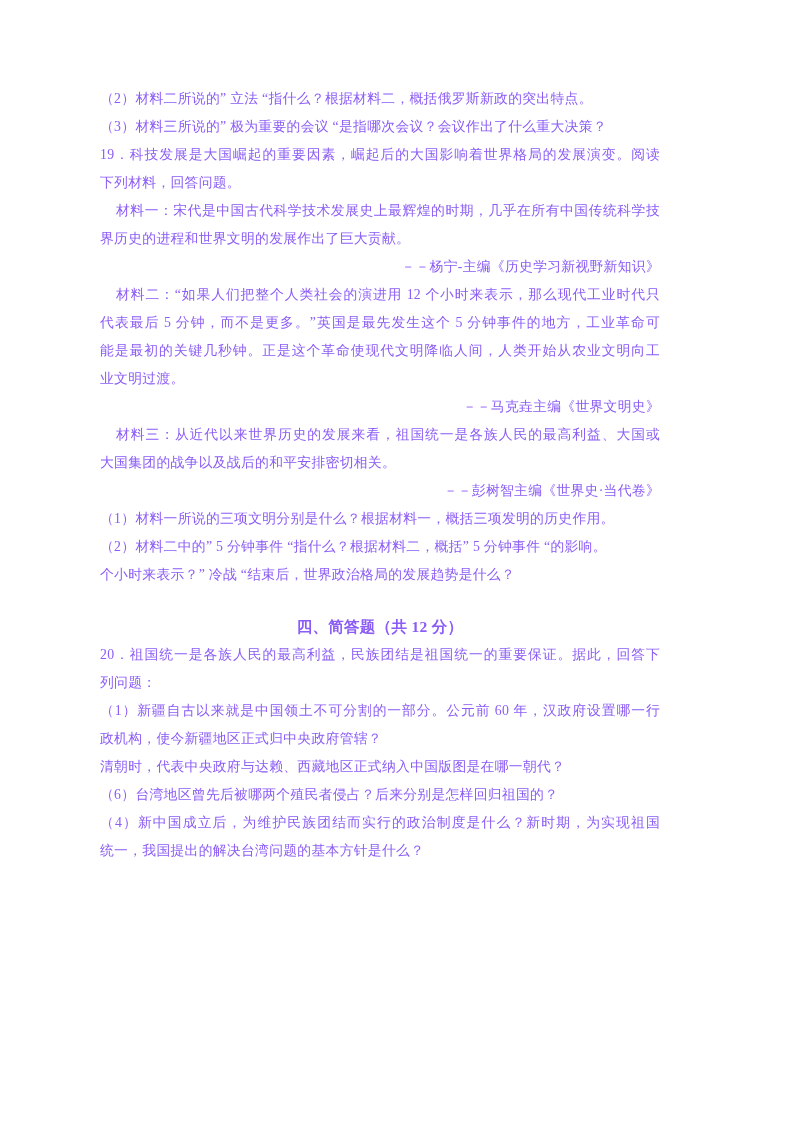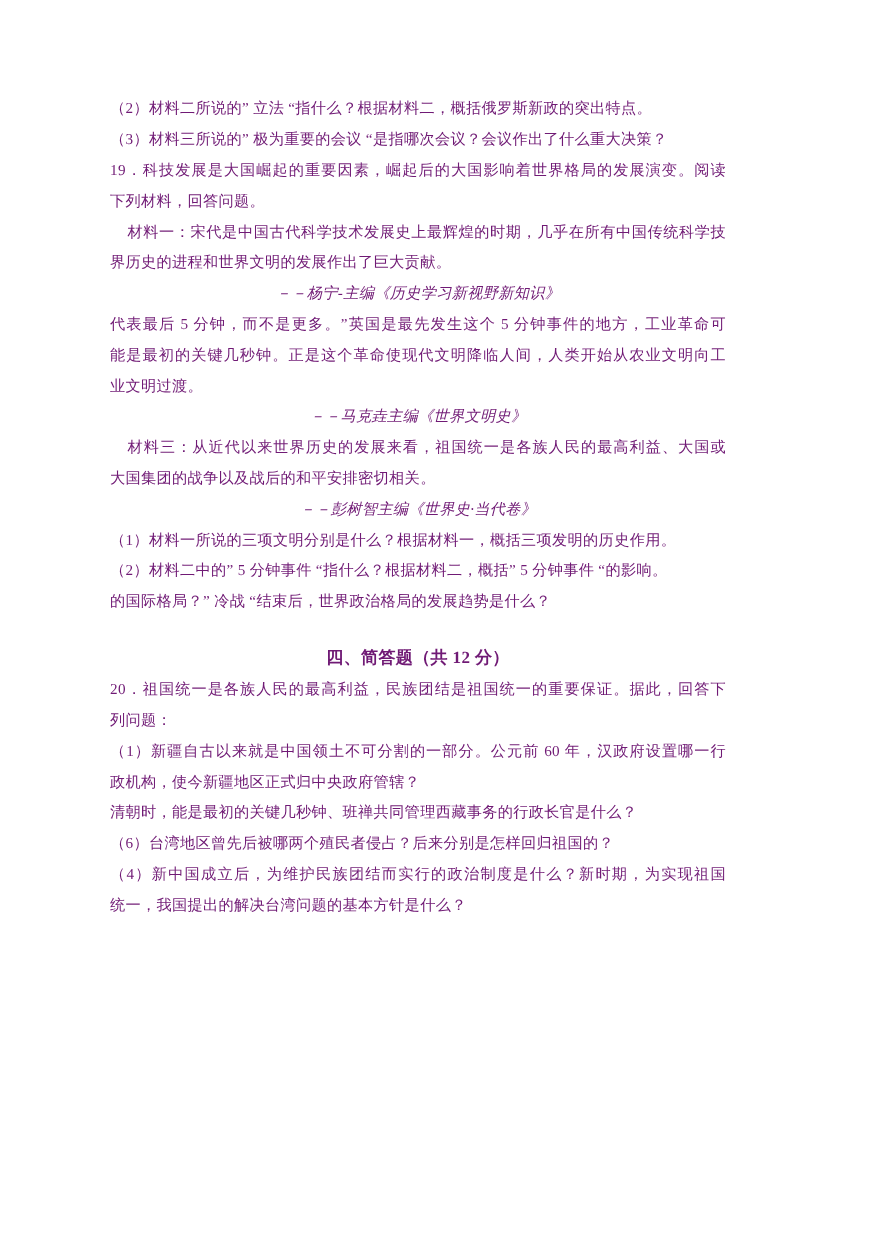--- a/index.html
+++ b/index.html
@@ -16,60 +16,61 @@
     position: absolute;
     left: 100px;
     top: 85px;
     width: 560px;
   }
   .line {
     height: 28px;
     line-height: 28px;
     font-size: 13.8px;
     letter-spacing: 0.3px;
-    color: #701a75;
+    color: #8b5cf6;
   }
   .plain { text-align: left; white-space: nowrap; }
   .fill { text-align: justify; text-align-last: justify; }
   .indent { text-indent: 16px; }
-  .attr { text-align: center; white-space: nowrap; font-style: italic; }
+  .attr { text-align: right; white-space: nowrap; }
   .heading {
     font-weight: bold;
     font-size: 15.5px;
     text-align: center;
     white-space: nowrap;
   }
   .spacer { height: 24px; }
 </style>
 </head>
 <body>
 
 <div class="page">
   <div class="content">
     <div class="line plain">（2）材料二所说的” 立法 “指什么？根据材料二，概括俄罗斯新政的突出特点。</div>
     <div class="line plain">（3）材料三所说的” 极为重要的会议 “是指哪次会议？会议作出了什么重大决策？</div>
     <div class="line fill">19．科技发展是大国崛起的重要因素，崛起后的大国影响着世界格局的发展演变。阅读</div>
     <div class="line plain">下列材料，回答问题。</div>
     <div class="line fill indent">材料一：宋代是中国古代科学技术发展史上最辉煌的时期，几乎在所有中国传统科学技</div>
     <div class="line plain">界历史的进程和世界文明的发展作出了巨大贡献。</div>
     <div class="line attr">－－杨宁-主编《历史学习新视野新知识》</div>
+    <div class="line fill indent">材料二：“如果人们把整个人类社会的演进用 12 个小时来表示，那么现代工业时代只</div>
     <div class="line fill">代表最后 5 分钟，而不是更多。”英国是最先发生这个 5 分钟事件的地方，工业革命可</div>
     <div class="line fill">能是最初的关键几秒钟。正是这个革命使现代文明降临人间，人类开始从农业文明向工</div>
     <div class="line plain">业文明过渡。</div>
     <div class="line attr">－－马克垚主编《世界文明史》</div>
     <div class="line fill indent">材料三：从近代以来世界历史的发展来看，祖国统一是各族人民的最高利益、大国或</div>
     <div class="line plain">大国集团的战争以及战后的和平安排密切相关。</div>
     <div class="line attr">－－彭树智主编《世界史·当代卷》</div>
     <div class="line plain">（1）材料一所说的三项文明分别是什么？根据材料一，概括三项发明的历史作用。</div>
     <div class="line plain">（2）材料二中的” 5 分钟事件 “指什么？根据材料二，概括” 5 分钟事件 “的影响。</div>
-    <div class="line plain">的国际格局？” 冷战 “结束后，世界政治格局的发展趋势是什么？</div>
+    <div class="line plain">个小时来表示？” 冷战 “结束后，世界政治格局的发展趋势是什么？</div>
     <div class="spacer"></div>
     <div class="line heading">四、简答题（共 12 分）</div>
     <div class="line fill">20．祖国统一是各族人民的最高利益，民族团结是祖国统一的重要保证。据此，回答下</div>
     <div class="line plain">列问题：</div>
     <div class="line fill">（1）新疆自古以来就是中国领土不可分割的一部分。公元前 60 年，汉政府设置哪一行</div>
     <div class="line plain">政机构，使今新疆地区正式归中央政府管辖？</div>
-    <div class="line plain">清朝时，能是最初的关键几秒钟、班禅共同管理西藏事务的行政长官是什么？</div>
+    <div class="line plain">清朝时，代表中央政府与达赖、西藏地区正式纳入中国版图是在哪一朝代？</div>
     <div class="line plain">（6）台湾地区曾先后被哪两个殖民者侵占？后来分别是怎样回归祖国的？</div>
     <div class="line fill">（4）新中国成立后，为维护民族团结而实行的政治制度是什么？新时期，为实现祖国</div>
     <div class="line plain">统一，我国提出的解决台湾问题的基本方针是什么？</div>
   </div>
 </div>
 
 </body></html>

